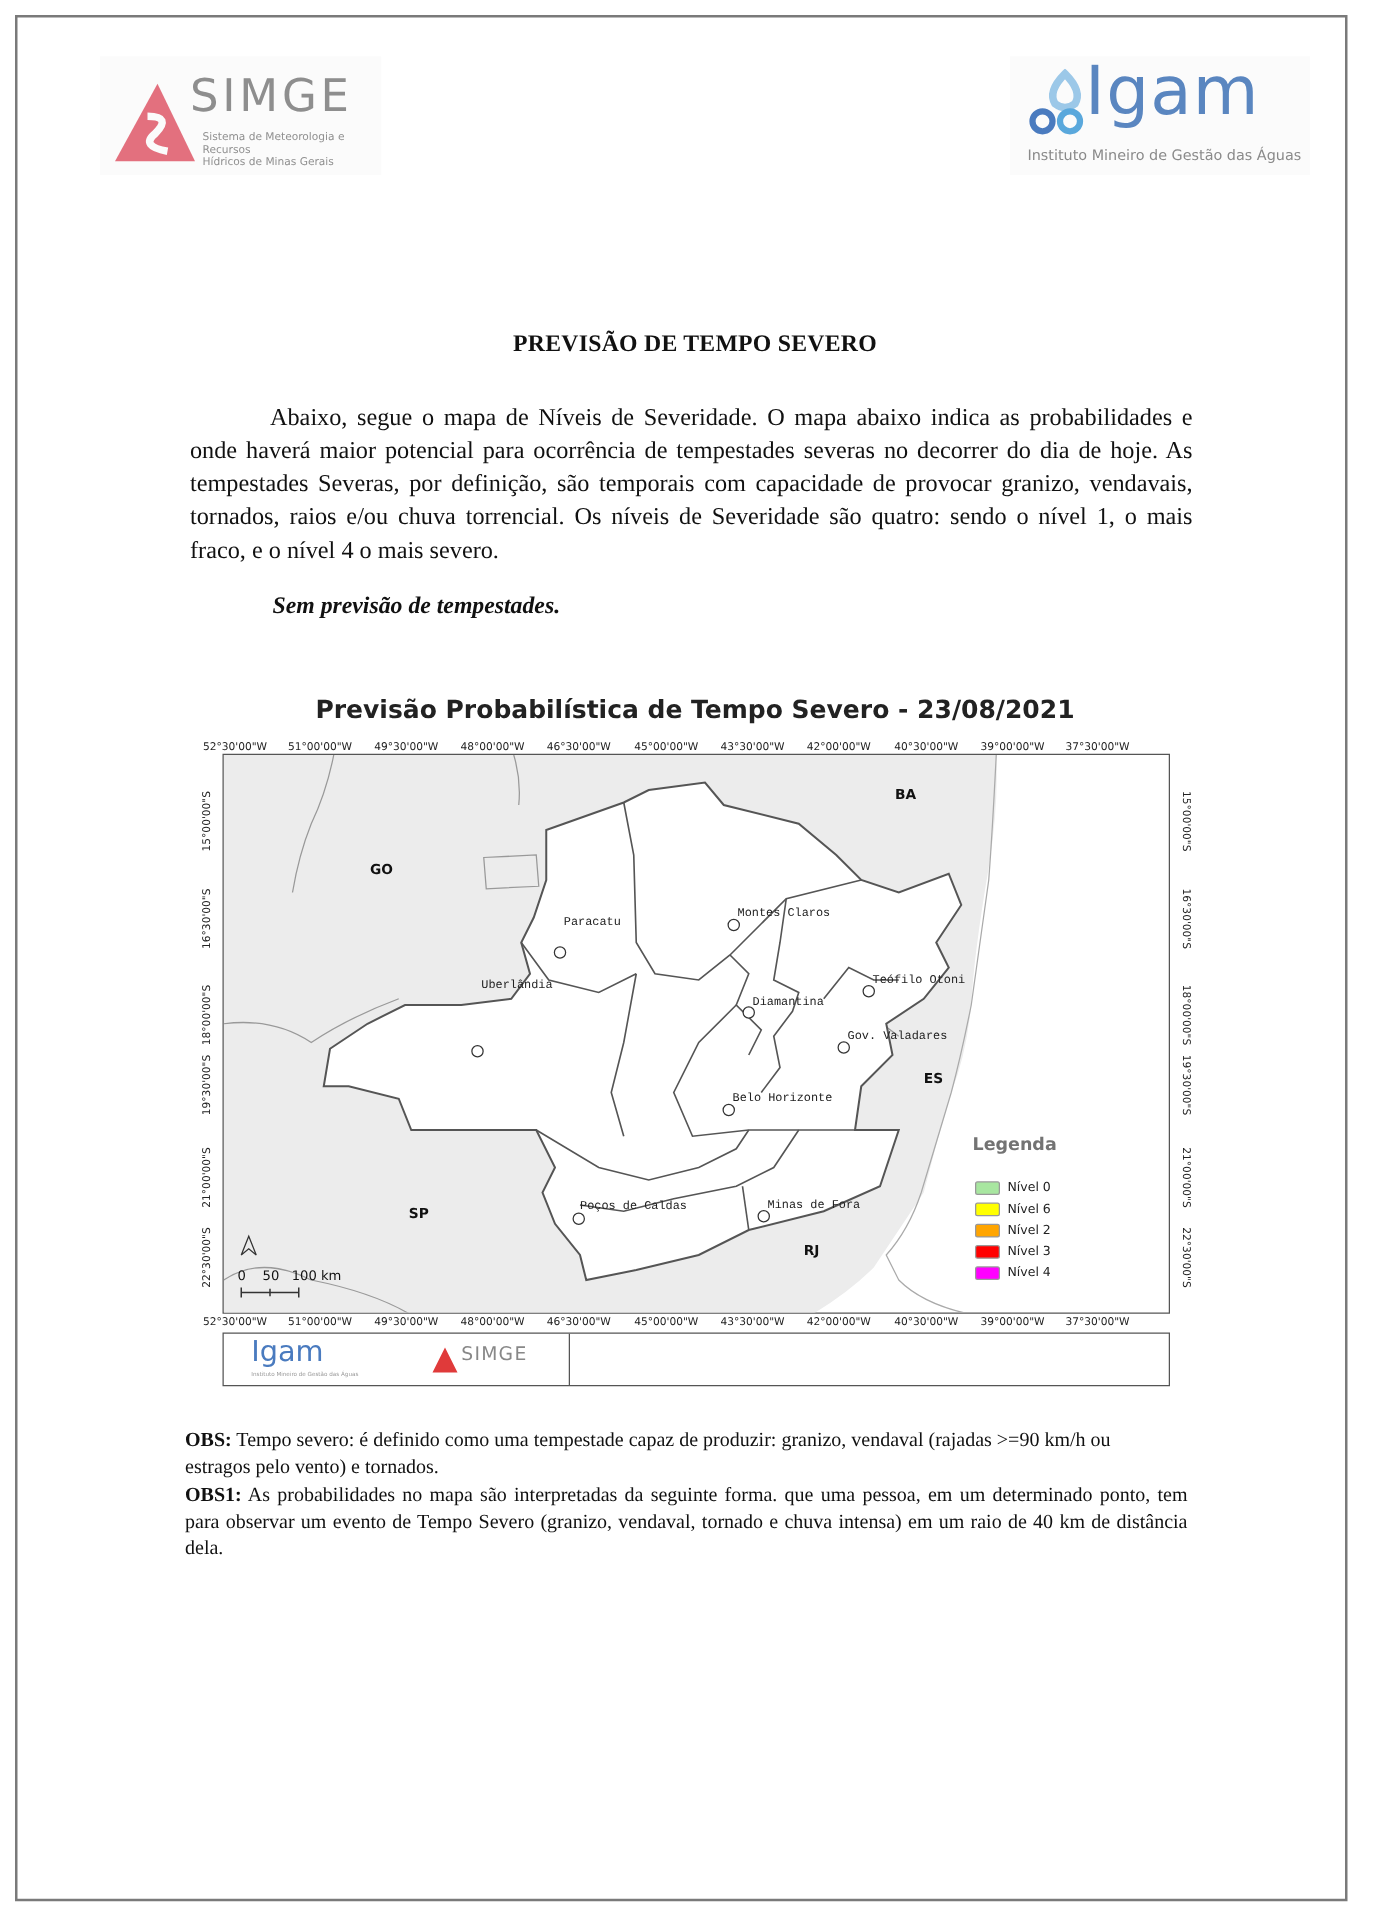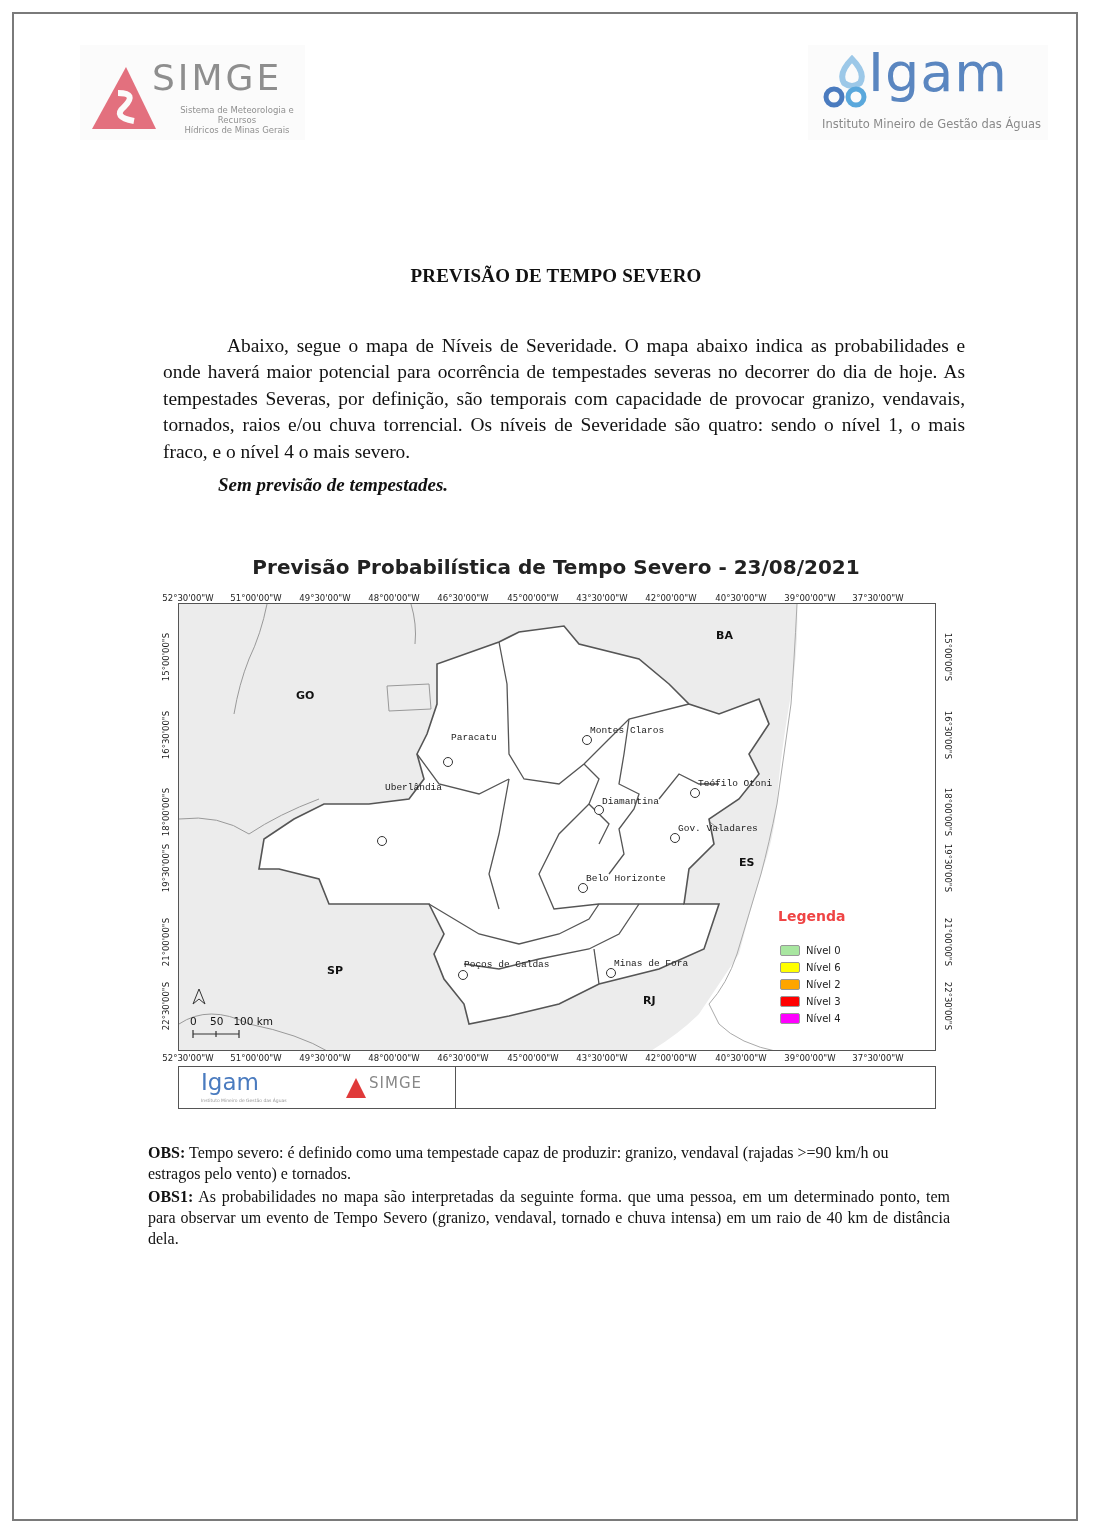--- a/index.html
+++ b/index.html
@@ -1,38 +1,38 @@
 <!DOCTYPE html>
 <html><head>
 <meta charset="utf-8">
 <style>
   html,body{margin:0;padding:0;background:#ffffff;}
   body{width:1112px;height:1536px;position:relative;overflow:hidden;font-family:"Liberation Serif",serif;color:#111;}
   .page-border{position:absolute;left:12px;top:12px;width:1066px;height:1509px;border:2px solid #7a7a7a;box-sizing:border-box;}
   .logo-simge{position:absolute;left:80px;top:45px;width:225px;height:95px;background:#fbfbfb;}
   .logo-simge .word{position:absolute;left:72px;top:12px;font-family:"DejaVu Sans",sans-serif;font-size:36px;letter-spacing:3px;color:#8e8e8e;}
-  .logo-simge .sub{position:absolute;left:82px;top:60px;width:150px;font-family:"DejaVu Sans",sans-serif;font-size:8.5px;color:#909090;text-align:center;line-height:10px;}
+  .logo-simge .sub{position:absolute;left:82px;top:60px;width:150px;font-family:"DejaVu Sans",sans-serif;font-size:8.5px;color:#909090;line-height:10px;}
   .logo-igam{position:absolute;left:808px;top:45px;width:240px;height:95px;background:#fbfbfb;}
   .logo-igam .word{position:absolute;left:60px;top:-4px;font-family:"DejaVu Sans",sans-serif;font-size:54px;color:#5a86c0;letter-spacing:1px;}
   .logo-igam .sub{position:absolute;left:14px;top:72px;font-family:"DejaVu Sans",sans-serif;font-size:11.5px;color:#8a8a8a;white-space:nowrap;}
   .title{position:absolute;left:0;width:1112px;top:265px;text-align:center;font-weight:bold;font-size:19px;letter-spacing:0.2px;}
-  .intro{position:absolute;left:148px;top:318px;width:802px;font-size:19.4px;line-height:26.4px;text-align:justify;text-indent:64px;margin:15px;}
+  .intro{position:absolute;left:148px;top:318px;width:802px;font-size:19.4px;line-height:26.4px;text-align:justify;text-indent:64px;margin:4px;}
   .note{position:absolute;left:218px;top:474px;font-size:19px;font-weight:bold;font-style:italic;}
   .map-title{position:absolute;left:0;width:1112px;top:555px;text-align:center;font-family:"DejaVu Sans",sans-serif;font-weight:bold;font-size:20px;color:#222;}
   .map-frame{position:absolute;left:178px;top:603px;width:758px;height:448px;border:1.5px solid #555;box-sizing:border-box;overflow:hidden;background:#ffffff;}
   .tick{position:absolute;font-family:"DejaVu Sans",sans-serif;font-size:8.5px;color:#222;white-space:nowrap;}
   .tick-top{top:593px;transform:translateX(-50%);}
   .tick-bottom{top:1053px;transform:translateX(-50%);}
   .tick-left{left:166px;transform:translate(-50%,-50%) rotate(-90deg);}
   .tick-right{left:948px;transform:translate(-50%,-50%) rotate(90deg);}
   .map-svg{position:absolute;left:0;top:0;}
   .state-label{position:absolute;font-family:"DejaVu Sans",sans-serif;font-weight:bold;font-size:11px;color:#111;}
   .city{position:absolute;font-family:Liberation Mono, monospace;font-size:9.5px;color:#222;white-space:nowrap;}
   .city-dot{position:absolute;width:8px;height:8px;border:1.2px solid #333;border-radius:50%;background:#fff;}
-  .legend-title{position:absolute;left:778px;top:908px;font-family:"DejaVu Sans",sans-serif;font-weight:bold;font-size:14px;color:#ef4444;}
+  .legend-title{position:absolute;left:778px;top:908px;font-family:"DejaVu Sans",sans-serif;font-weight:bold;font-size:14px;color:#737373;}
   .legend-box{position:absolute;left:775px;top:942px;width:132px;height:90px;background:#fff;}
   .legend-item{position:absolute;left:5px;height:14px;display:flex;align-items:flex-start;font-family:"DejaVu Sans",sans-serif;font-size:10px;color:#222;}
   .legend-swatch{width:20px;height:11px;border:1px solid #999;border-radius:2px;margin-right:6px;box-sizing:border-box;}
   .scale{position:absolute;left:190px;top:1015px;font-family:"DejaVu Sans",sans-serif;font-size:10.5px;color:#111;}
   .footer-box{position:absolute;left:178px;top:1066px;width:758px;height:43px;border:1.5px solid #555;box-sizing:border-box;}
   .footer-left{position:absolute;left:0;top:0;width:276px;height:100%;border-right:1.5px solid #555;}
   .footer-right{position:absolute;left:277px;top:3px;right:0;text-align:center;font-family:"DejaVu Sans",sans-serif;font-size:8.4px;line-height:11px;color:#222;}
   .mini-igam{position:absolute;left:22px;top:2px;font-family:"DejaVu Sans",sans-serif;font-size:23px;color:#4a7bbf;}
   .mini-igam-sub{position:absolute;left:22px;top:31px;font-family:"DejaVu Sans",sans-serif;font-size:4.5px;color:#999;}
   .mini-simge{position:absolute;left:190px;top:7px;font-family:"DejaVu Sans",sans-serif;font-size:15px;color:#888;letter-spacing:1px;}

